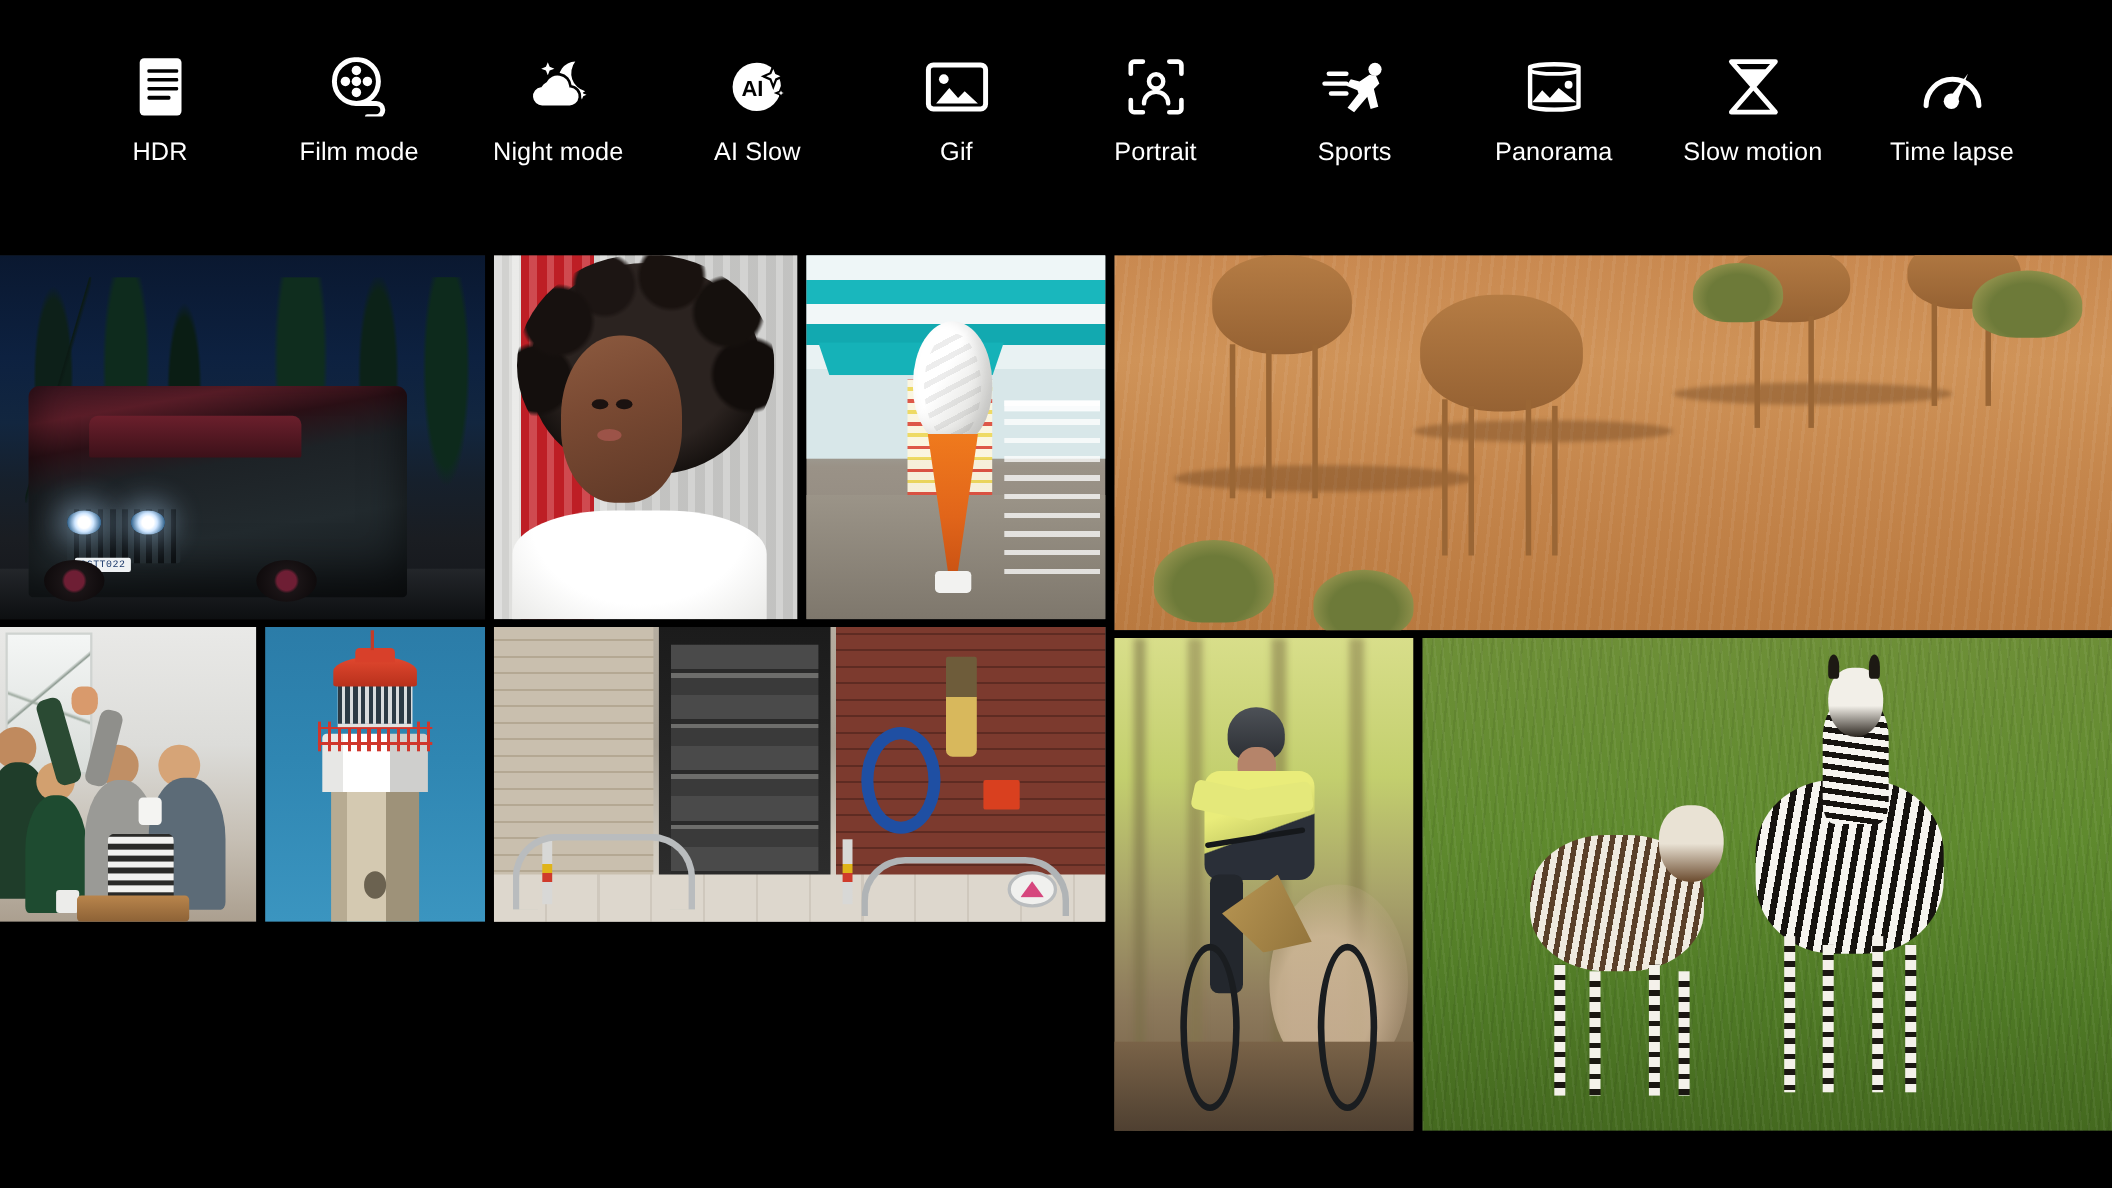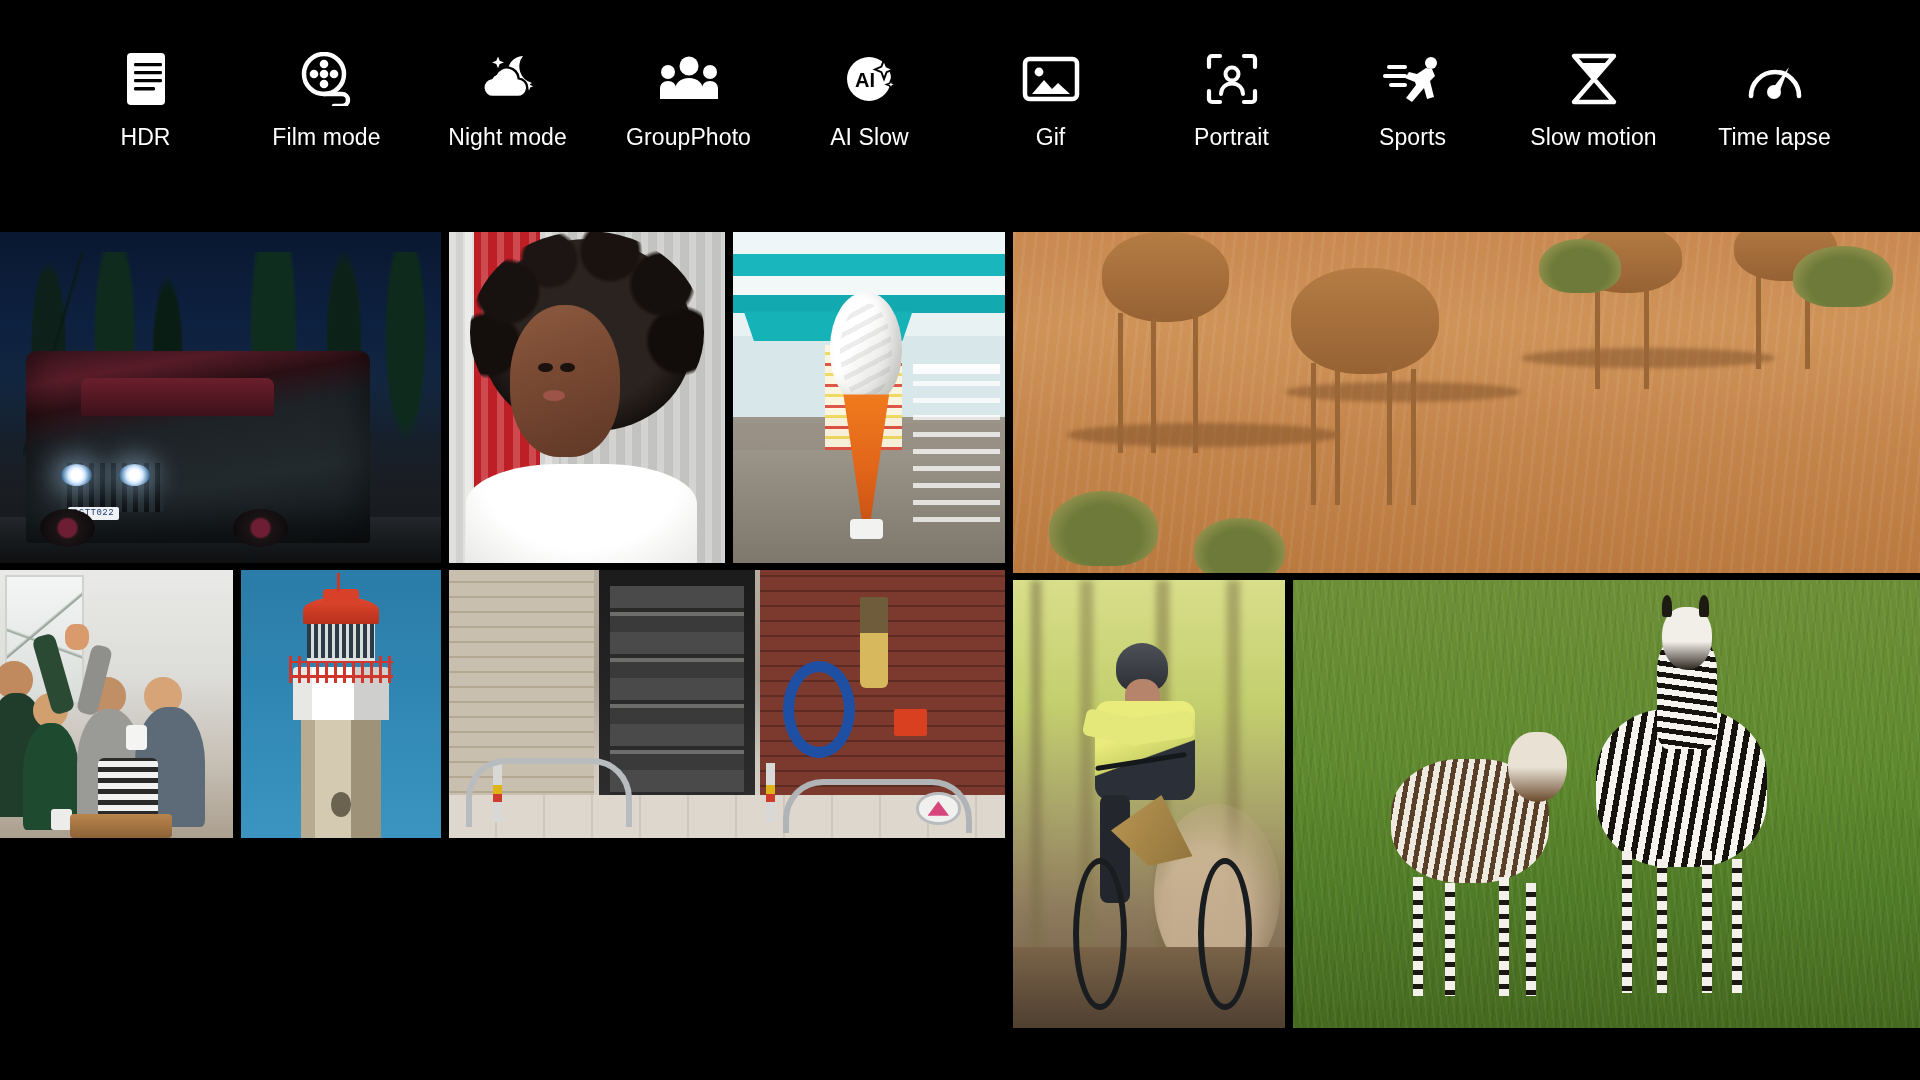--- a/index.html
+++ b/index.html
@@ -350,33 +350,20 @@
           <path fill="#fff" d="M45 4a15 15 0 1 0 9 27 17 17 0 0 1-9-27z"></path>
           <path fill="#fff" d="M20 4.5l1.7 4.2L26 10.4l-4.3 1.7L20 16.3l-1.7-4.2L14 10.4l4.3-1.7z"></path>
           <path fill="#fff" d="M51 30l1.2 3 3 1.2-3 1.2L51 38.4l-1.2-3-3-1.2 3-1.2z"></path>
           <path fill="#fff" d="M18 22a12 12 0 0 1 22.7 4.4A9.3 9.3 0 0 1 39 45H15a9.5 9.5 0 0 1-1.5-18.9A12 12 0 0 1 18 22z"></path>
           <path fill="none" stroke="#000" stroke-width="2.4" d="M18 22a12 12 0 0 1 22.7 4.4A9.3 9.3 0 0 1 39 45H15a9.5 9.5 0 0 1-1.5-18.9A12 12 0 0 1 18 22z"></path>
         </svg>
     </span>
     <span class="mode-label">Night mode</span>
   </div>
 
-  <div class="mode-item">
-    <span class="mode-icon">
-      <svg width="60" height="48" viewBox="0 0 60 48">
-          <circle cx="30" cy="11" r="9.5" fill="#fff"></circle>
-          <path fill="#fff" d="M30 23c8.5 0 14 5.2 14 12v9H16v-9c0-6.8 5.5-12 14-12z"></path>
-          <circle cx="9" cy="17" r="7" fill="#fff"></circle>
-          <path fill="#fff" d="M9 26c4.6 0 8 3 8 7.6V44H1v-10.4C1 29 4.4 26 9 26z"></path>
-          <circle cx="51" cy="17" r="7" fill="#fff"></circle>
-          <path fill="#fff" d="M51 26c4.6 0 8 3 8 7.6V44H43v-10.4C43 29 46.4 26 51 26z"></path>
-        </svg>
-    </span>
-    <span class="mode-label">GroupPhoto</span>
-  </div>
 
   <div class="mode-item">
     <span class="mode-icon">
       <svg width="54" height="54" viewBox="0 0 54 54">
           <circle cx="26" cy="27" r="22" fill="#fff"></circle>
           <text x="22" y="35" text-anchor="middle" font-family="Liberation Sans, sans-serif" font-size="20" font-weight="bold" fill="#000">AI</text>
           <path fill="#fff" stroke="#000" stroke-width="2" d="M41 8l2.6 6.6L50 17.4l-6.4 2.8L41 27l-2.6-6.8L32 17.4l6.4-2.8z"></path>
           <path fill="#fff" stroke="#000" stroke-width="1.6" d="M48 28l1.3 3.2 3.2 1.3-3.2 1.3L48 37l-1.3-3.2-3.2-1.3 3.2-1.3z"></path>
         </svg>
     </span>
@@ -419,20 +406,31 @@
             <rect x="4" y="10" width="20" height="4" rx="2"></rect>
             <rect x="0" y="19" width="24" height="4" rx="2"></rect>
             <rect x="6" y="28" width="18" height="4" rx="2"></rect>
           </g>
         </svg>
     </span>
     <span class="mode-label">Sports</span>
   </div>
 
 
+  <div class="mode-item">
+    <span class="mode-icon">
+      <svg width="58" height="48" viewBox="0 0 58 48">
+          <path d="M7 6c8-3.5 36-3.5 44 0v36c-8 3.5-36 3.5-44 0z" fill="none" stroke="#fff" stroke-width="4" stroke-linejoin="round"></path>
+          <path d="M7 9.5c8 3.6 36 3.6 44 0" fill="none" stroke="#fff" stroke-width="3.4"></path>
+          <path d="M9 38l9-11 7 7 8-9 16 13z" fill="#fff"></path>
+          <circle cx="42" cy="22" r="3.6" fill="#fff"></circle>
+        </svg>
+    </span>
+    <span class="mode-label">Panorama</span>
+  </div>
 
   <div class="mode-item">
     <span class="mode-icon">
       <svg width="50" height="54" viewBox="0 0 50 54">
           <path d="M5 4h40L25 27 45 50H5l20-23z" fill="none" stroke="#fff" stroke-width="4.4" stroke-linejoin="round"></path>
           <path d="M13 11h24L25 25z" fill="#fff"></path>
         </svg>
     </span>
     <span class="mode-label">Slow motion</span>
   </div>

